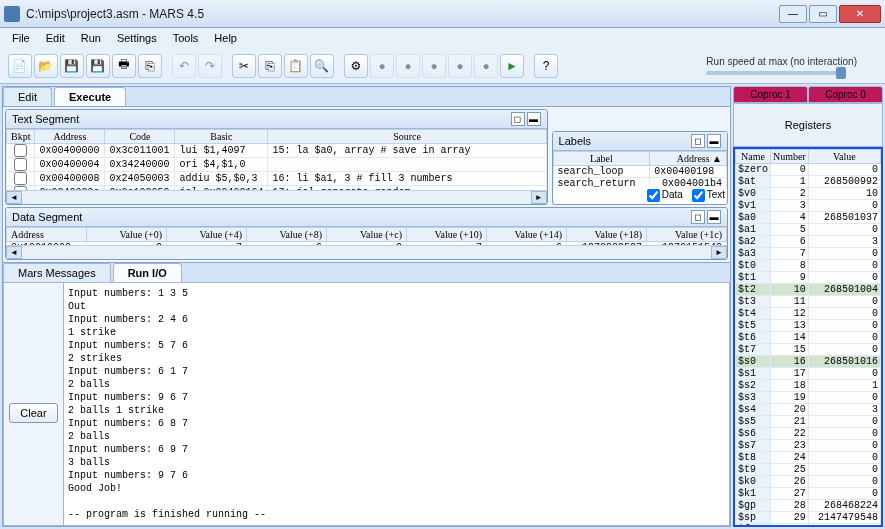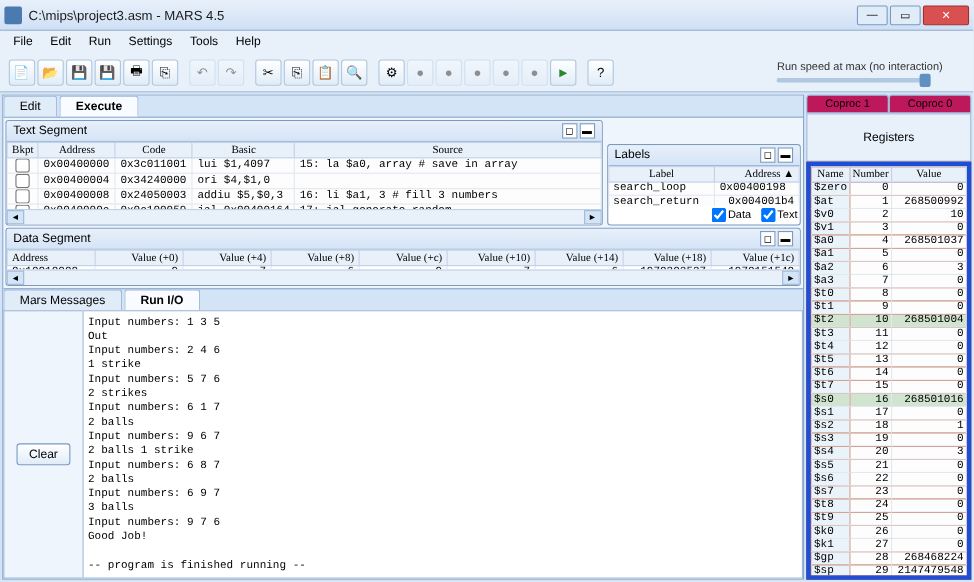--- a/index.html
+++ b/index.html
@@ -58,28 +58,28 @@
   .dataseg-body { flex: 1; overflow: hidden; }
   .dataseg-body td, .dataseg-body th { text-align: right; width: 78px; }
   .dataseg-body td:first-child, .dataseg-body th:first-child { text-align: left; }
   
   .scroll-h { height: 14px; background: #e8f0fa; border-top: 1px solid #c0d0e8; display: flex; }
   .scroll-h::before, .scroll-h::after { content: '◄'; width: 14px; background: #d4e4f7; border: 1px solid #a0b8d8; font-size: 8px; display: flex; align-items: center; justify-content: center; }
   .scroll-h::after { content: '►'; margin-left: auto; }
   
   .bottom-tabs { display: flex; background: #d4e4f7; border-top: 1px solid #8ba5c8; }
   .console { flex: 1; display: flex; }
-  .clear-wrap { width: 72px; display: flex; align-items: flex-start; justify-content: center; padding-top: 120px; background: #eef5fc; border: 1px solid #a0b8d8; border-right: none; }
+  .clear-wrap { width: 60px; display: flex; align-items: flex-start; justify-content: center; padding-top: 120px; background: #eef5fc; border: 1px solid #a0b8d8; border-right: none; }
   .clear-btn { padding: 3px 10px; background: linear-gradient(#fff,#e0ecf8); border: 1px solid #7a9ac0; border-radius: 3px; cursor: pointer; font-size: 11px; }
   .console-out { flex: 1; background: #fff; border: 1px solid #a0b8d8; font-family: 'Courier New', monospace; font-size: 10px; padding: 4px; white-space: pre; overflow: hidden; line-height: 1.3; }
   
   .coproc-tabs { display: flex; }
   .coproc-tab { flex: 1; padding: 2px 4px; background: #be185d; border: 1px solid #a0b8d8; font-size: 10px; text-align: center; cursor: pointer; border-radius: 3px 3px 0 0; }
   .reg-hdr { text-align: center; background: #e8f0fa; border: 1px solid #a0b8d8; padding: 15px; font-size: 11px; }
-  .reg-tbl { flex: 1; overflow: hidden; border: 4px solid #1d4ed8; background: #c2410c; }
+  .reg-tbl { flex: 1; overflow: hidden; border: 2px solid #1d4ed8; background: #4c1d95; }
   .reg-tbl table { font-size: 10px; }
   .reg-tbl th { padding: 1px 2px; }
   .reg-tbl td { padding: 0 2px; font-family: 'Courier New', monospace; font-size: 10px; }
   .reg-tbl td:nth-child(1) { width: 34px; background: #eaf2fa; }
   .reg-tbl td:nth-child(2) { width: 32px; text-align: right; }
   .reg-tbl td:nth-child(3) { text-align: right; }
   .reg-tbl tr.hi td { background: #d0e4d0; }
   
   input[type=checkbox] { vertical-align: middle; margin: 0 2px; }
 </style>

